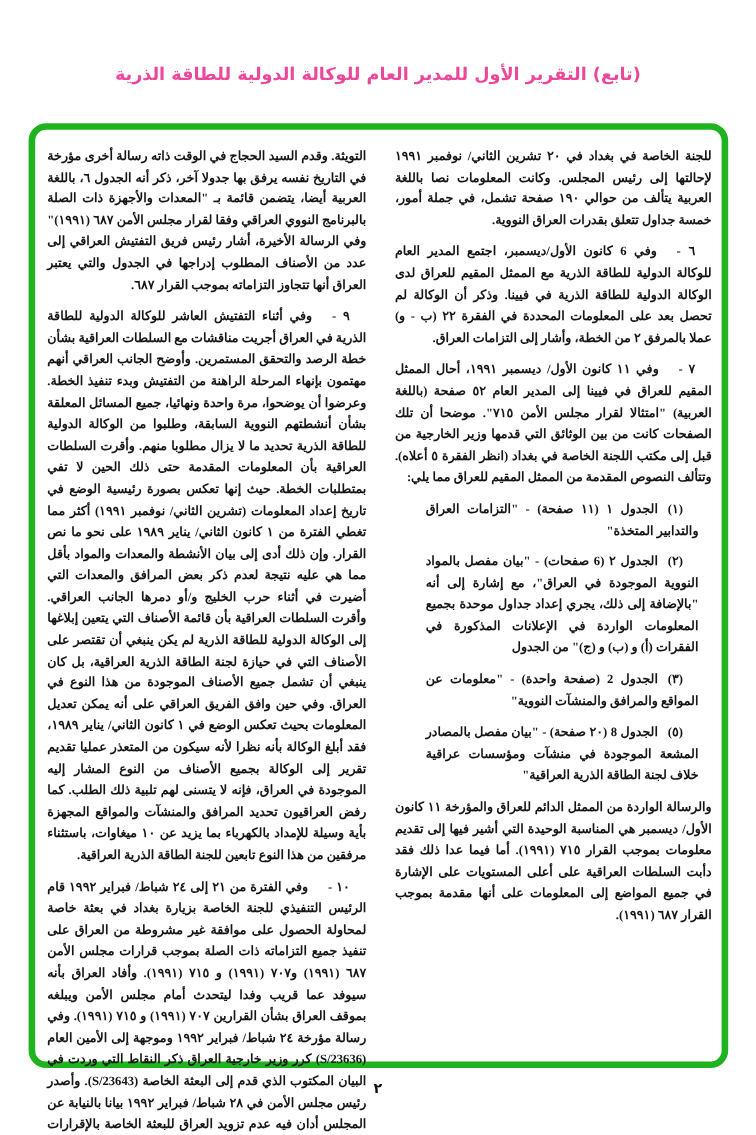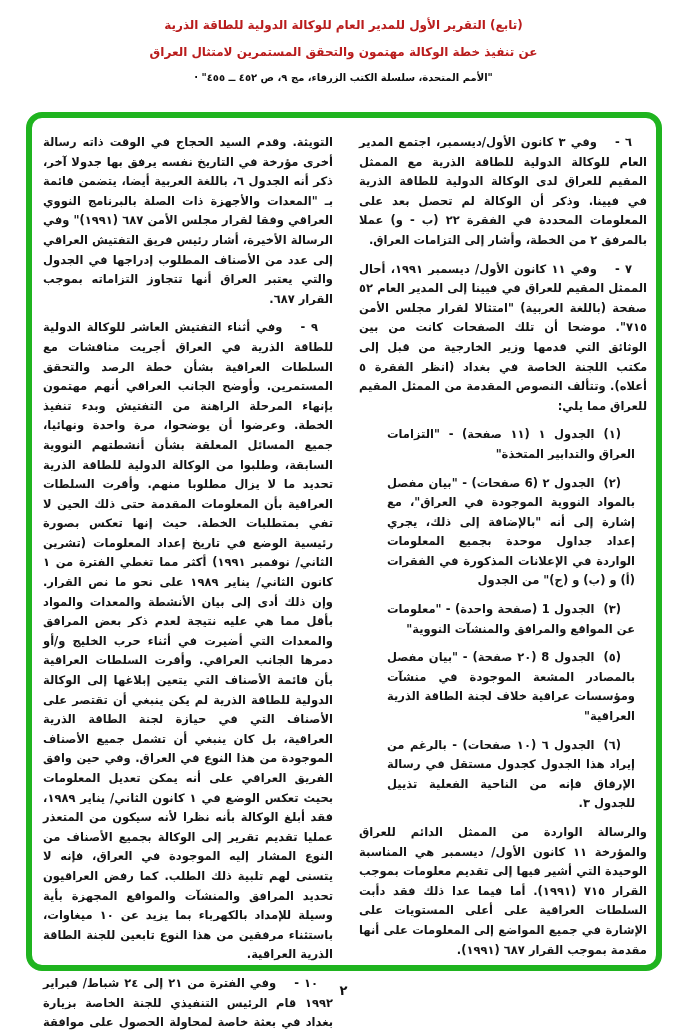--- a/index.html
+++ b/index.html
@@ -1,33 +1,33 @@
 <!DOCTYPE html>
 <html lang="ar"><head>
 <meta charset="utf-8">
 <style>
   html,body{margin:0;padding:0;}
   body{
     width:687px;height:1032px;position:relative;background:#ffffff;
     font-family:"DejaVu Sans",sans-serif;color:#111;overflow:hidden;
   }
   .header{position:absolute;top:18px;left:0;right:0;text-align:center;direction:rtl;}
-  .h-line{font-weight:bold;font-size:12px;line-height:1.25;margin-bottom:12px;color:#b91c1c;}
+  .h-line{font-weight:bold;font-size:16px;line-height:1.25;margin-bottom:12px;color:#ec4899;margin-top:40px;}
   .h-src{font-weight:bold;font-size:10px;color:#0d0d0d;margin-top:2px;}
   .frame{
     position:absolute;left:26px;top:112px;width:636px;height:859px;
     border:6px solid #1fb41f;border-radius:16px;box-sizing:border-box;background:#fff;
   }
   .col{
     position:absolute;top:15px;direction:rtl;text-align:justify;
     font-size:11.5px;line-height:19.6px;font-weight:bold;color:#151515;
   }
   .col-right{right:9px;width:288px;}
   .col-left{left:11px;width:290px;}
-  .para{margin:0 0 9px 0;}
+  .para{margin:0 0 9px 0;font-family:Liberation Serif, serif;}
   .numbered{text-indent:15px;}
   .pnum{margin-left:18px;white-space:nowrap;}
   .item{padding-right:12px;text-indent:14px;margin-left:28px;}
   .item .pnum{margin-left:9px;}
   .pageno{
     position:absolute;top:983px;left:0;width:100%;text-align:center;
     font-size:13px;font-weight:bold;color:#111;
   }
 </style>
 </head>
@@ -37,27 +37,27 @@
 
   <div class="header">
     <div class="h-line">(تابع) التقرير الأول للمدير العام للوكالة الدولية للطاقة الذرية</div>
     <div class="h-line">عن تنفيذ خطة الوكالة مهتمون والتحقق المستمرين لامتثال العراق</div>
     <div class="h-src">"الأمم المتحدة، سلسلة الكتب الزرقاء، مج ٩، ص ٤٥٢ ــ ٤٥٥"  ·</div>
   </div>
 
   <div class="frame" style="border-color: rgb(31, 180, 31);">
 
     <div class="col col-right">
-      <p class="para numbered"><span class="pnum">٦ -</span><span>وفي ٣ كانون الأول/ديسمبر، اجتمع المدير العام للوكالة الدولية للطاقة الذرية مع الممثل المقيم للعراق لدى الوكالة الدولية للطاقة الذرية في فيينا. وذكر أن الوكالة لم تحصل بعد على المعلومات المحددة في الفقرة ٢٢ (ب - و) عملا بالمرفق ٢ من الخطة، وأشار إلى التزامات العراق.</span></p>
+      <p class="para cont"><span>للجنة الخاصة في بغداد في ٢٠ تشرين الثاني/ نوفمبر ١٩٩١ لإحالتها إلى رئيس المجلس. وكانت المعلومات نصا باللغة العربية يتألف من حوالي ١٩٠ صفحة تشمل، في جملة أمور، خمسة جداول تتعلق بقدرات العراق النووية.</span></p>
+      <p class="para numbered"><span class="pnum">٦ -</span><span>وفي 6 كانون الأول/ديسمبر، اجتمع المدير العام للوكالة الدولية للطاقة الذرية مع الممثل المقيم للعراق لدى الوكالة الدولية للطاقة الذرية في فيينا. وذكر أن الوكالة لم تحصل بعد على المعلومات المحددة في الفقرة ٢٢ (ب - و) عملا بالمرفق ٢ من الخطة، وأشار إلى التزامات العراق.</span></p>
       <p class="para numbered"><span class="pnum">٧ -</span><span>وفي ١١ كانون الأول/ ديسمبر ١٩٩١، أحال الممثل المقيم للعراق في فيينا إلى المدير العام ٥٢ صفحة (باللغة العربية) "امتثالا لقرار مجلس الأمن ٧١٥". موضحا أن تلك الصفحات كانت من بين الوثائق التي قدمها وزير الخارجية من قبل إلى مكتب اللجنة الخاصة في بغداد (انظر الفقرة ٥ أعلاه). وتتألف النصوص المقدمة من الممثل المقيم للعراق مما يلي:</span></p>
       <p class="para item"><span class="pnum">(١)</span><span>الجدول ١ (١١ صفحة) - "التزامات العراق والتدابير المتخذة"</span></p>
       <p class="para item"><span class="pnum">(٢)</span><span>الجدول ٢ (6 صفحات) - "بيان مفصل بالمواد النووية الموجودة في العراق"، مع إشارة إلى أنه "بالإضافة إلى ذلك، يجري إعداد جداول موحدة بجميع المعلومات الواردة في الإعلانات المذكورة في الفقرات (أ) و (ب) و (ج)" من الجدول</span></p>
-      <p class="para item"><span class="pnum">(٣)</span><span>الجدول 1 (صفحة واحدة) - "معلومات عن المواقع والمرافق والمنشآت النووية"</span></p>
+      <p class="para item"><span class="pnum">(٣)</span><span>الجدول 2 (صفحة واحدة) - "معلومات عن المواقع والمرافق والمنشآت النووية"</span></p>
       <p class="para item"><span class="pnum">(٥)</span><span>الجدول 8 (٢٠ صفحة) - "بيان مفصل بالمصادر المشعة الموجودة في منشآت ومؤسسات عراقية خلاف لجنة الطاقة الذرية العراقية"</span></p>
-      <p class="para item"><span class="pnum">(٦)</span><span>الجدول ٦ (١٠ صفحات) - بالرغم من إيراد هذا الجدول كجدول مستقل في رسالة الإرفاق فإنه من الناحية الفعلية تذييل للجدول ٣.</span></p>
       <p class="para"><span>والرسالة الواردة من الممثل الدائم للعراق والمؤرخة ١١ كانون الأول/ ديسمبر هي المناسبة الوحيدة التي أشير فيها إلى تقديم معلومات بموجب القرار ٧١٥ (١٩٩١). أما فيما عدا ذلك فقد دأبت السلطات العراقية على أعلى المستويات على الإشارة في جميع المواضع إلى المعلومات على أنها مقدمة بموجب القرار ٦٨٧ (١٩٩١).</span></p>
 
     </div>
 
     <div class="col col-left">
       <p class="para cont"><span>التويثة. وقدم السيد الحجاج في الوقت ذاته رسالة أخرى مؤرخة في التاريخ نفسه يرفق بها جدولا آخر، ذكر أنه الجدول ٦، باللغة العربية أيضا، يتضمن قائمة بـ "المعدات والأجهزة ذات الصلة بالبرنامج النووي العراقي وفقا لقرار مجلس الأمن ٦٨٧ (١٩٩١)" وفي الرسالة الأخيرة، أشار رئيس فريق التفتيش العراقي إلى عدد من الأصناف المطلوب إدراجها في الجدول والتي يعتبر العراق أنها تتجاوز التزاماته بموجب القرار ٦٨٧.</span></p>
       <p class="para numbered"><span class="pnum">٩ -</span><span>وفي أثناء التفتيش العاشر للوكالة الدولية للطاقة الذرية في العراق أجريت مناقشات مع السلطات العراقية بشأن خطة الرصد والتحقق المستمرين. وأوضح الجانب العراقي أنهم مهتمون بإنهاء المرحلة الراهنة من التفتيش وبدء تنفيذ الخطة. وعرضوا أن يوضحوا، مرة واحدة ونهائيا، جميع المسائل المعلقة بشأن أنشطتهم النووية السابقة، وطلبوا من الوكالة الدولية للطاقة الذرية تحديد ما لا يزال مطلوبا منهم. وأقرت السلطات العراقية بأن المعلومات المقدمة حتى ذلك الحين لا تفي بمتطلبات الخطة. حيث إنها تعكس بصورة رئيسية الوضع في تاريخ إعداد المعلومات (تشرين الثاني/ نوفمبر ١٩٩١) أكثر مما تغطي الفترة من ١ كانون الثاني/ يناير ١٩٨٩ على نحو ما نص القرار. وإن ذلك أدى إلى بيان الأنشطة والمعدات والمواد بأقل مما هي عليه نتيجة لعدم ذكر بعض المرافق والمعدات التي أضيرت في أثناء حرب الخليج و/أو دمرها الجانب العراقي. وأقرت السلطات العراقية بأن قائمة الأصناف التي يتعين إبلاغها إلى الوكالة الدولية للطاقة الذرية لم يكن ينبغي أن تقتصر على الأصناف التي في حيازة لجنة الطاقة الذرية العراقية، بل كان ينبغي أن تشمل جميع الأصناف الموجودة من هذا النوع في العراق. وفي حين وافق الفريق العراقي على أنه يمكن تعديل المعلومات بحيث تعكس الوضع في ١ كانون الثاني/ يناير ١٩٨٩، فقد أبلغ الوكالة بأنه نظرا لأنه سيكون من المتعذر عمليا تقديم تقرير إلى الوكالة بجميع الأصناف من النوع المشار إليه الموجودة في العراق، فإنه لا يتسنى لهم تلبية ذلك الطلب. كما رفض العراقيون تحديد المرافق والمنشآت والمواقع المجهزة بأية وسيلة للإمداد بالكهرباء بما يزيد عن ١٠ ميغاوات، باستثناء مرفقين من هذا النوع تابعين للجنة الطاقة الذرية العراقية.</span></p>
       <p class="para numbered"><span class="pnum">١٠ -</span><span>وفي الفترة من ٢١ إلى ٢٤ شباط/ فبراير ١٩٩٢ قام الرئيس التنفيذي للجنة الخاصة بزيارة بغداد في بعثة خاصة لمحاولة الحصول على موافقة غير مشروطة من العراق على تنفيذ جميع التزاماته ذات الصلة بموجب قرارات مجلس الأمن ٦٨٧ (١٩٩١) و٧٠٧ (١٩٩١) و ٧١٥ (١٩٩١). وأفاد العراق بأنه سيوفد عما قريب وفدا ليتحدث أمام مجلس الأمن ويبلغه بموقف العراق بشأن القرارين ٧٠٧ (١٩٩١) و ٧١٥ (١٩٩١). وفي رسالة مؤرخة ٢٤ شباط/ فبراير ١٩٩٢ وموجهة إلى الأمين العام (S/23636) كرر وزير خارجية العراق ذكر النقاط التي وردت في البيان المكتوب الذي قدم إلى البعثة الخاصة (S/23643). وأصدر رئيس مجلس الأمن في ٢٨ شباط/ فبراير ١٩٩٢ بيانا بالنيابة عن المجلس أدان فيه عدم تزويد العراق للبعثة الخاصة بالإقرارات والتعهدات التي أوفدت البعثة للحصول عليها.</span></p>
     </div>
 

